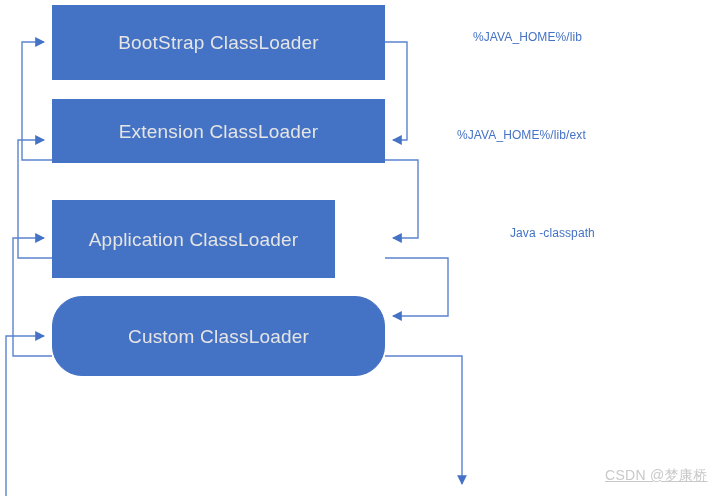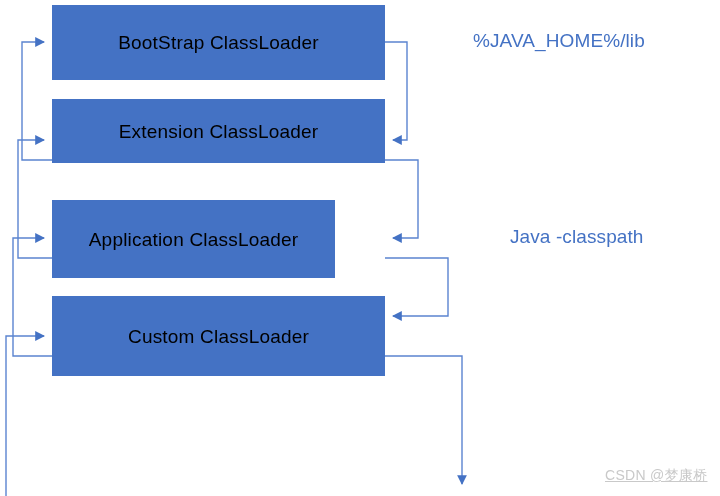--- a/index.html
+++ b/index.html
@@ -27,28 +27,28 @@
     display: flex;
     align-items: center;
     justify-content: center;
     color: #ffffff;
     font-size: 19px;
     font-weight: 400;
     letter-spacing: 0.2px;
     white-space: nowrap;
   }
   .box-label {
-    color: #000000;
+    color: #e5e5e5;
     font-size: 19px;
     line-height: 1;
   }
   .side-label {
     position: absolute;
     color: #4472C4;
-    font-size: 19px;
+    font-size: 12px;
     white-space: nowrap;
     letter-spacing: 0.1px;
   }
   #arrow-layer {
     position: absolute;
     left: 0;
     top: 0;
     width: 720px;
     height: 496px;
     pointer-events: none;
@@ -112,26 +112,27 @@
   </div>
 
   <div class="loader-box" style="left:52px; top:99px; width:333px; height:64px;">
     <span class="box-label">Extension ClassLoader</span>
   </div>
 
   <div class="loader-box" style="left:52px; top:200px; width:283px; height:78px;">
     <span class="box-label">Application ClassLoader</span>
   </div>
 
-  <div class="loader-box" style="left:52px; top:296px; width:333px; height:80px;">
+  <div class="loader-box" style="left:52px; top:296px; width:333px; height:80px;border-radius:30px;">
     <span class="box-label">Custom ClassLoader</span>
   </div>
 
   <div class="side-label" style="left:473px; top:30px;">%JAVA_HOME%/lib</div>
 
+  <div class="side-label" style="left:457px; top:128px;">%JAVA_HOME%/lib/ext</div>
 
   <div class="side-label" style="left:510px; top:226px;">Java -classpath</div>
 
   <div class="watermark-url" style="left:560px; top:471px;">https://blog.csdn.net</div>
 
   <div class="watermark" style="left:605px; top:467px;">CSDN @梦康桥</div>
 
 </div>
 
 </body></html>

